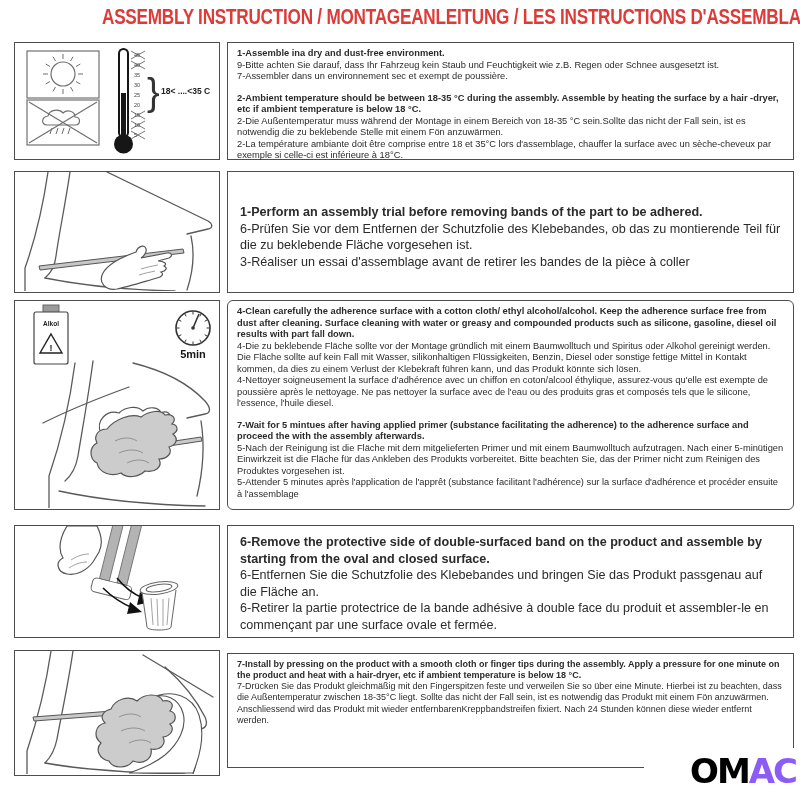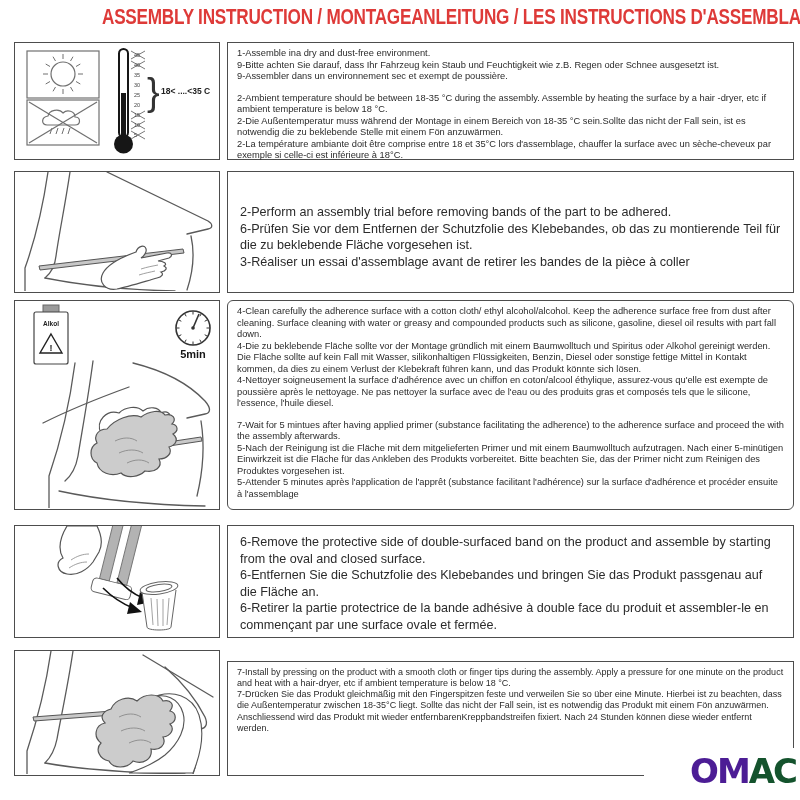--- a/index.html
+++ b/index.html
@@ -10,21 +10,21 @@
   .title-wrap { position:absolute; top:4px; left:0; width:800px; text-align:center; }
   .title-wrap span {
     display:inline-block; white-space:nowrap; font-weight:bold; font-size:22px;
     letter-spacing:-0.3px; transform:scaleX(0.78); transform-origin:center;
   }
   .box { position:absolute; border:1.6px solid #4d4d4d; background:#fff; box-sizing:border-box; }
   .txt { padding:5px 9px; }
   .txt p { margin:0; }
   .fs-s { font-size:9.3px; line-height:1.24; }
   .fs-m { font-size:12.6px; line-height:1.32; }
-  .bold { font-weight:normal; }
+  .bold { font-weight:bold; }
   .blockgap { height:10px; }
   .pad-step3 { padding:32px 12px 0 12px; }
   .pad-step6 { padding:8px 16px 0 12px; }
   svg text { font-family:"Liberation Sans", sans-serif; }
   .logo {
     position:absolute; left:644px; top:748px; width:152px; height:46px; background:#fff;
     display:flex; align-items:center; justify-content:flex-end;
     font-family:"DejaVu Sans", sans-serif; font-weight:bold; font-size:34px; letter-spacing:-2px;
   }
 </style>
@@ -98,21 +98,21 @@
           <line x1="130" y1="88" x2="116" y2="96"></line>
       </g>
       <text x="132" y="62" font-size="38" fill="#333">}</text>
       <text x="146" y="51" font-size="8.5" font-weight="bold" fill="#222">18&lt; ....&lt;35 C</text>
     </g>
   </svg>
 </div>
 <div class="box txt fs-s" style="left:227px; top:42px; width:567px; height:118px;">
   <p class="bold">1-Assemble ina dry and dust-free environment.</p>
   <p>9-Bitte achten Sie darauf, dass Ihr Fahrzeug kein Staub und Feuchtigkeit wie z.B. Regen oder Schnee ausgesetzt ist.</p>
-  <p>9-Assembler dans un environnement sec et exempt de poussière.</p>
+  <p>7-Assembler dans un environnement sec et exempt de poussière.</p>
   <div class="blockgap"></div>
   <p class="bold">2-Ambient temperature should be between 18-35 °C  during the assembly. Assemble by heating the surface by a hair -dryer, etc if ambient temperature is below 18 °C.</p>
   <p>2-Die Außentemperatur muss während der Montage in einem Bereich von 18-35 °C  sein.Sollte das nicht der Fall sein, ist es notwendig die zu beklebende Stelle mit einem Fön anzuwärmen.</p>
   <p>2-La température ambiante doit être comprise entre 18 et 35°C lors d'assemblage, chauffer la surface avec un sèche-cheveux par exemple si celle-ci est inférieure à 18°C.</p>
 </div>
 
 <div class="box" style="left:14px; top:171px; width:206px; height:122px;">
   <svg width="203" height="119" viewBox="0 0 203 119">
     <g stroke="#5a5a5a" stroke-width="1.3" fill="none" stroke-linecap="round">
       <path d="M33,0 C28,34 20,68 10,96 L10,119"></path>
@@ -122,21 +122,21 @@
       <path d="M176,64 C180,82 178,100 172,118"></path>
     </g>
     <path d="M24,94 L168,77 L169,81 L25,98 Z" fill="#c7c7c7" stroke="#555" stroke-width="1"></path>
     <g>
       <path d="M121,80 C123,74 130,72 131,77 C132,80 129,84 126,86 L152,81 C157,80 158,84 154,86 L143,89 C149,89 153,92 149,94 C153,96 151,99 146,100 C149,102 147,105 142,106 C128,110 112,115 102,117 C90,119 83,110 88,101 C93,92 107,85 121,80 Z" fill="#fff" stroke="#555" stroke-width="1.2"></path>
       <path d="M126,97 C132,95 138,94 143,93 M124,103 C130,101 136,100 140,99" stroke="#888" stroke-width="0.8" fill="none"></path>
     </g>
   </svg>
 </div>
 <div class="box txt fs-m pad-step3" style="left:227px; top:171px; width:567px; height:122px;">
-  <p class="bold">2-Perform an assembly trial before removing bands of the part to be adhered.</p>
+  <p class="bold">1-Perform an assembly trial before removing bands of the part to be adhered.</p>
   <p>6-Prüfen Sie vor dem Entfernen der Schutzfolie des Klebebandes, ob das zu montierende Teil für die zu beklebende Fläche vorgesehen ist.</p>
   <p>3-Réaliser un essai d'assemblage avant de retirer les bandes de la pièce à coller</p>
 </div>
 
 <div class="box" style="left:14px; top:300px; width:206px; height:210px;">
   <svg width="203" height="207" viewBox="0 0 203 207">
 
     <g>
       <rect x="28" y="4" width="16" height="8" fill="#9a9a9a" stroke="#666"></rect>
       <rect x="19" y="11" width="34" height="52" rx="2" fill="#fff" stroke="#444" stroke-width="1.2"></rect>
@@ -239,21 +239,21 @@
       <path d="M180,84 C184,100 182,112 178,123"></path>
     </g>
     <path d="M18,66 L150,56 L151,60 L19,70 Z" fill="#c9c9c9" stroke="#555"></path>
     <g>
       <path d="M134,48 C150,40 164,48 168,62 C172,76 164,92 150,104 C140,112 126,118 114,122 L178,122 C186,102 190,82 184,64 C178,46 158,36 134,48 Z" fill="#fff" stroke="#555" stroke-width="1.1"></path>
       <path d="M96,58 C100,48 114,44 122,50 C130,42 144,42 148,50 C156,48 160,54 155,60 C162,62 162,70 155,73 C160,78 156,85 148,86 C152,94 144,100 136,98 C138,108 128,114 118,110 C112,118 98,118 94,110 C84,108 80,98 86,92 C78,86 80,74 90,72 C84,66 88,60 96,58 Z" fill="#cccccc" stroke="#555" stroke-width="1.2"></path>
       <path d="M104,66 C112,62 120,62 126,66 M106,80 C114,76 124,76 130,80 M114,92 C122,88 130,88 136,92" stroke="#8a8a8a" stroke-width="0.9" fill="none"></path>
     </g>
   </svg>
 </div>
-<div class="box txt" style="left:227px; top:653px; width:567px; height:115px; font-size:9px; line-height:1.24;margin-top:8px;">
+<div class="box txt" style="left:227px; top:653px; width:567px; height:115px; font-size:9px; line-height:1.24;">
   <p class="bold">7-Install by pressing on the product with a smooth cloth or finger tips during the assembly. Apply a pressure for one minute on the product and heat with a hair-dryer, etc if ambient temperature is below 18 °C.</p>
   <p>7-Drücken Sie das Produkt gleichmäßig mit den Fingerspitzen feste und verweilen Sie so über eine Minute. Hierbei ist zu beachten, dass die Außentemperatur zwischen 18-35°C liegt. Sollte das nicht der Fall sein, ist es notwendig das Produkt mit einem Fön anzuwärmen. Anschliessend wird das Produkt mit wieder entfernbarenKreppbandstreifen fixiert. Nach 24 Stunden können diese wieder entfernt werden.</p>
 </div>
 
 <div class="logo">
-  <span style="color:#4c1d95;">OM</span>
-    <span style="color:#14532d;">AC</span>
+  <span style="color:#000000;">OM</span>
+    <span style="color:#8b5cf6;">AC</span>
 </div>
 
 </body></html>

